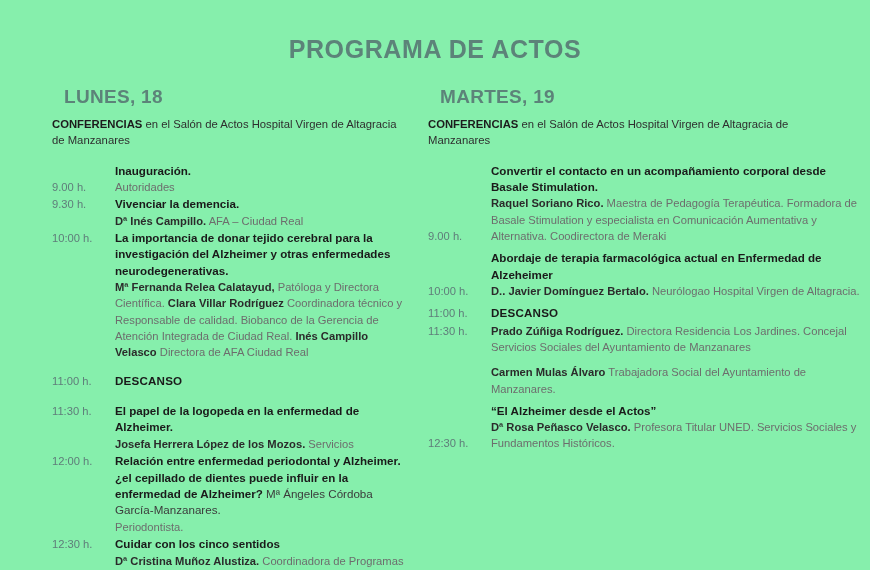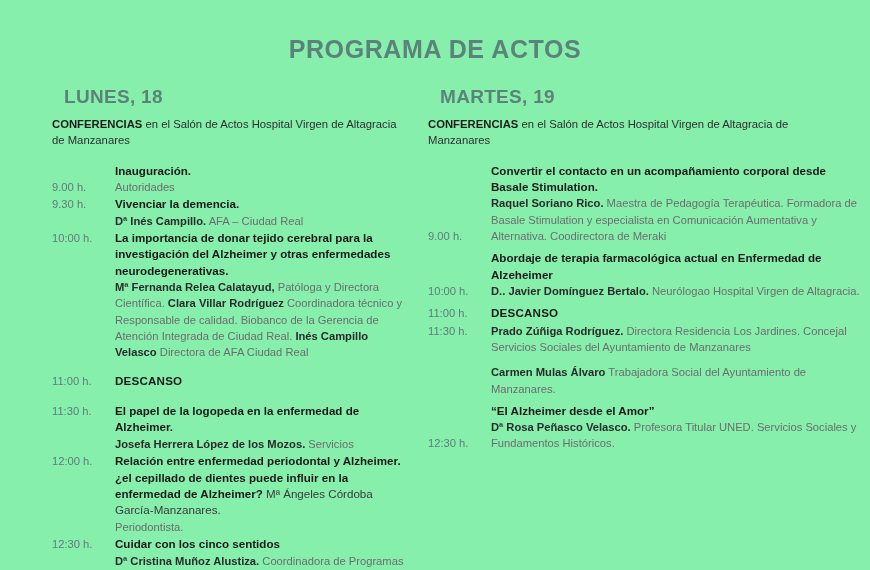--- a/index.html
+++ b/index.html
@@ -259,21 +259,21 @@
           <div class="entry-time">11:30 h.</div>
           <div class="entry-body">
             <div class="entry-detail"><span class="name">Prado Zúñiga Rodríguez.</span><span> Directora Residencia Los Jardines. Concejal Servicios Sociales del Ayuntamiento de Manzanares</span></div>
             <div class="entry-detail"><span class="name">Carmen Mulas Álvaro</span><span> Trabajadora Social del Ayuntamiento de Manzanares.</span></div>
           </div>
         </div>
 
         <div class="entry gap-small">
           <div class="entry-time">12:30 h.</div>
           <div class="entry-body">
-            <div class="entry-title">“El Alzheimer desde el Amor”</div>
+            <div class="entry-title">“El Alzheimer desde el Actos”</div>
             <div class="entry-detail"><span class="name">Dª Rosa Peñasco Velasco.</span><span> Profesora Titular UNED. Servicios Sociales y Fundamentos Históricos.</span></div>
           </div>
         </div>
 
 
       </div>
     </div>
 
   </div>
 </div>

